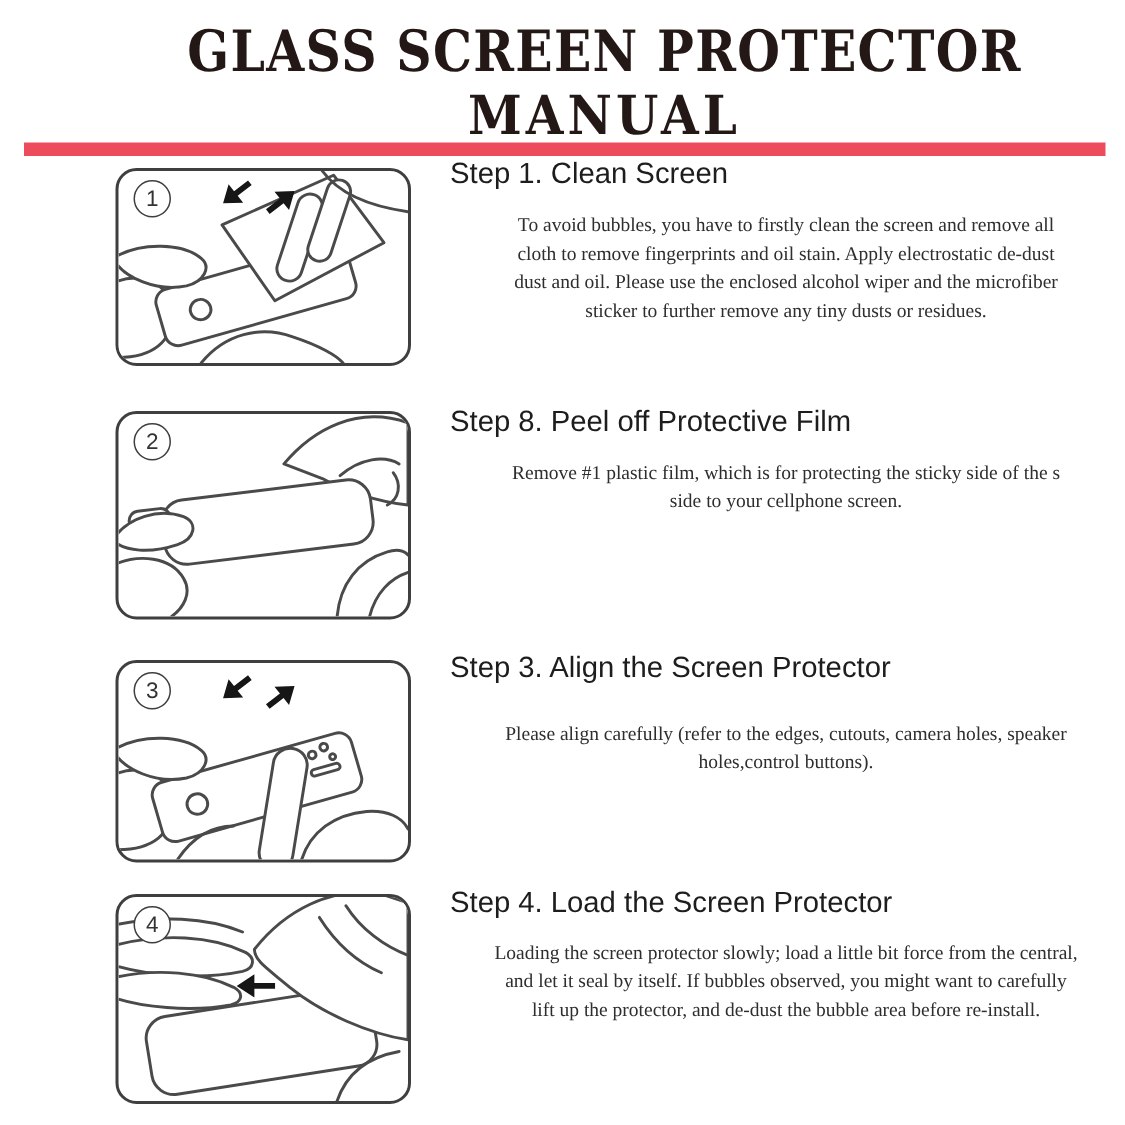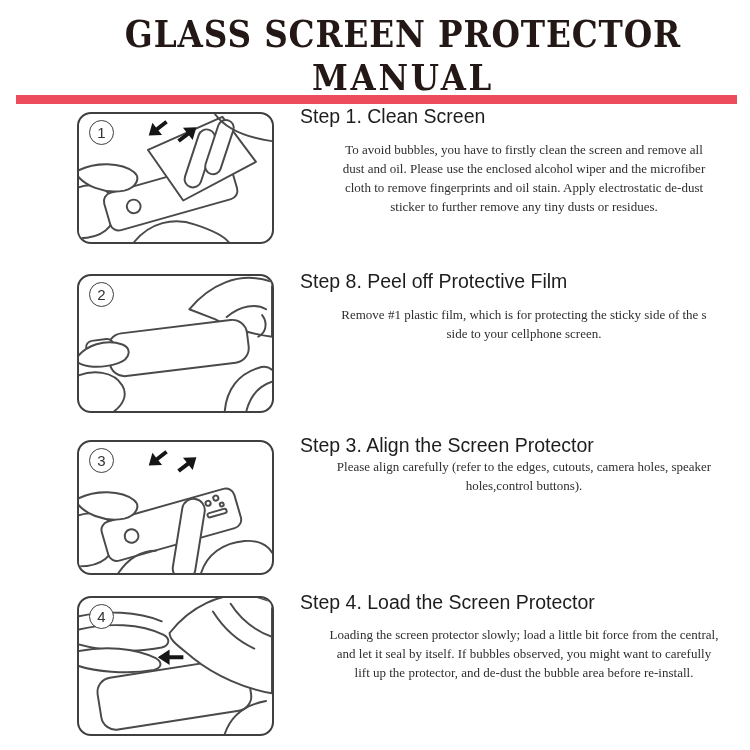--- a/index.html
+++ b/index.html
@@ -29,21 +29,21 @@
          border-radius:50%;display:flex;align-items:center;justify-content:center;
          font-family:"Liberation Sans",sans-serif;font-size:15px;color:#333;background:#fff;z-index:2;}
 
   
   .textcol{position:absolute;left:300px;width:448px;}
   .t1{top:104px}.t2{top:269px}.t3{top:433px}.t4{top:590px}
   .step-heading{margin:0;font-family:"Liberation Sans",sans-serif;font-weight:400;
                 font-size:19.5px;line-height:24px;color:#1d1d1d;}
   .step-body{font-size:13px;line-height:19px;color:#2e2e2e;text-align:center;}
   .step-body div{white-space:nowrap;}
-  .m1{margin-top:12px}.m2{margin-top:12px}.m3{}.m4{margin-top:11px}
+  .m1{margin-top:12px}.m2{margin-top:12px}.m3{margin-top:22px}.m4{margin-top:11px}
 
   
   .art path,.art rect,.art circle{stroke:#4a4a4a;stroke-width:2;fill:#ffffff;
       stroke-linecap:round;stroke-linejoin:round;}
   .art .noline{fill:none;}
   .art .ink{fill:#161616;stroke:none;}
 </style>
 </head>
 <body>
 
@@ -75,22 +75,22 @@
       <g>
         <path class="ink" transform="translate(98,24) rotate(-38)" d="M0 3 L12 3 L12 -3 L23 5 L12 13 L12 7 L0 7 Z"></path>
         <path class="ink" transform="translate(92,12) rotate(142)" d="M0 3 L12 3 L12 -3 L23 5 L12 13 L12 7 L0 7 Z"></path>
       </g>
     </svg>
   </div>
   <div class="textcol t1">
     <h3 class="step-heading">Step 1. Clean Screen</h3>
     <div class="step-body m1">
       <div>To avoid bubbles, you have to firstly clean the screen and remove all</div>
+      <div>cloth to remove fingerprints and oil stain. Apply electrostatic de-dust</div>
       <div>dust and oil. Please use the enclosed alcohol wiper and the microfiber</div>
-      <div>cloth to remove fingerprints and oil stain. Apply electrostatic de-dust</div>
       <div>sticker to further remove any tiny dusts or residues.</div>
     </div>
   </div>
 
   <div class="box b2">
     <span class="badge">2</span>
     <svg class="art" viewBox="0 0 196 138" preserveAspectRatio="none">
       <path d="M112 34 C 132 10, 162 -6, 196 6 L196 62 C 176 60, 152 52, 138 44 Z"></path>
       <path class="noline" d="M150 42 C 164 30, 180 28, 190 34"></path>
       <path class="noline" d="M186 40 C 192 48, 190 58, 182 62"></path>

